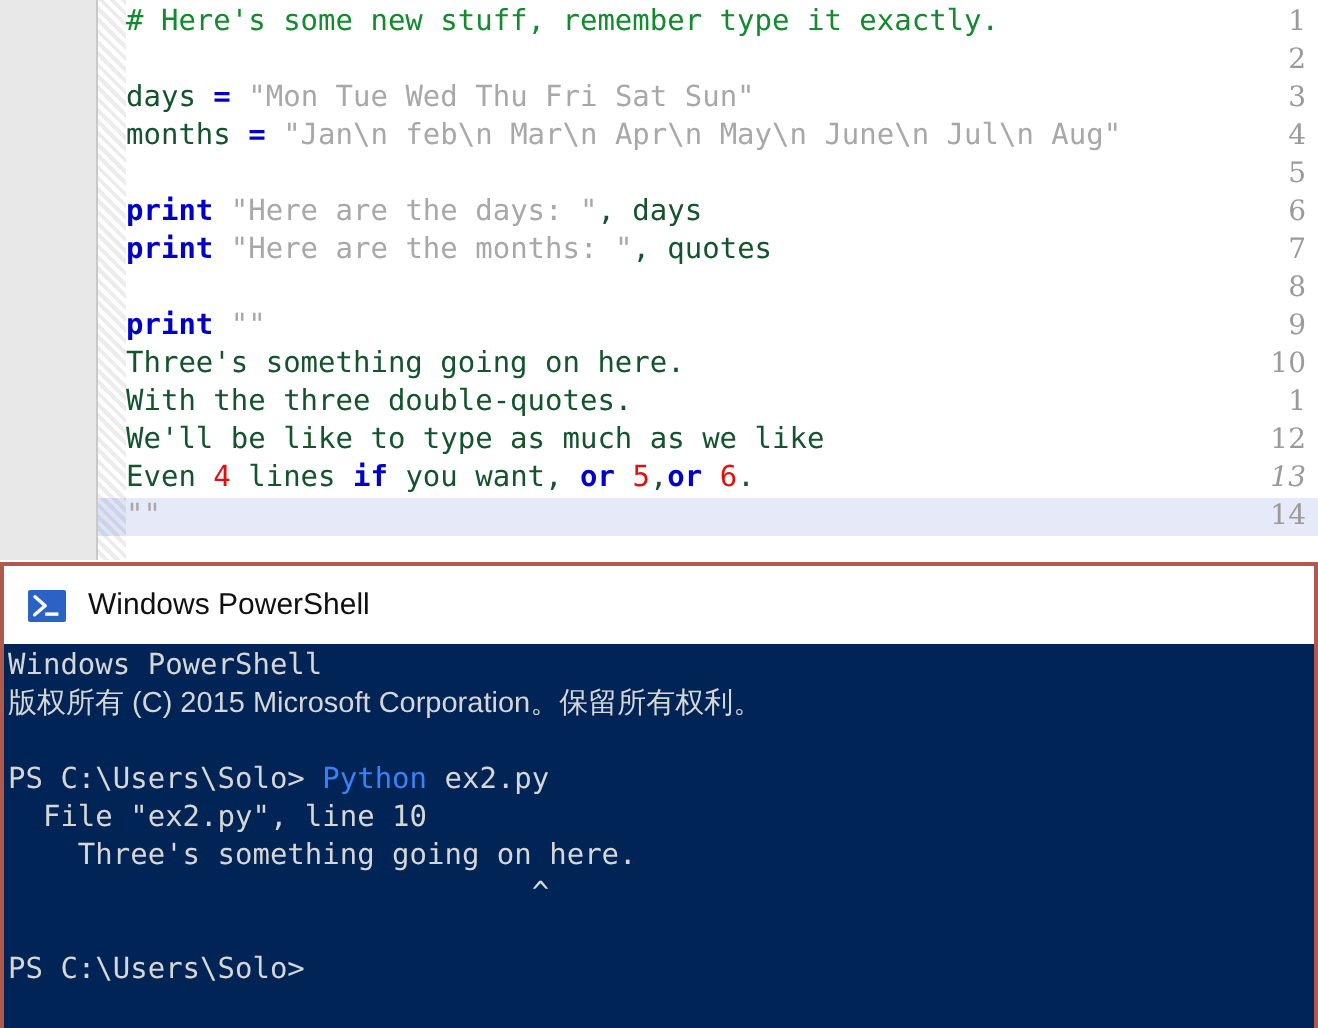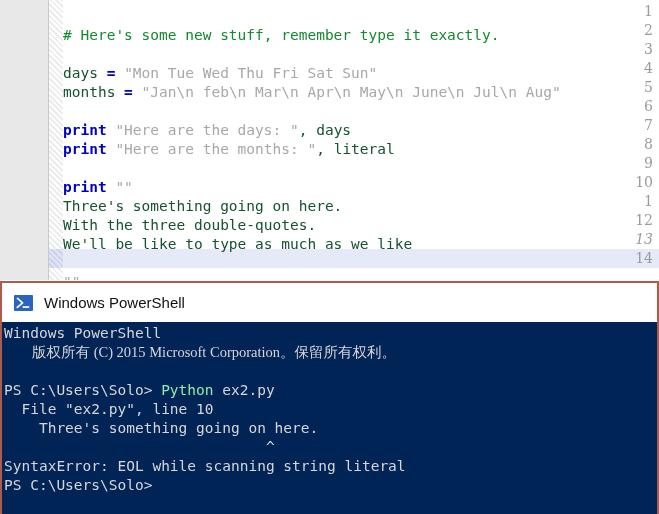--- a/index.html
+++ b/index.html
@@ -25,21 +25,21 @@
     background:
       repeating-linear-gradient(45deg,#ffffff 0 2px,#e9e9e9 2px 4px);
     opacity:.85;
   }
   .gut-num{
     position:absolute;right:6px;width:40px;text-align:right;
     font-family:"DejaVu Serif","Liberation Serif",serif;
     font-size:14px;color:#9a9a9a;line-height:19px;height:19px;
   }
   .code-area{
-    position:absolute;left:63px;top:0;right:0;height:280px;margin-top:24px;
+    position:absolute;left:63px;top:0;right:0;height:280px;
   }
   .cl{
     position:absolute;left:0;height:19px;line-height:19px;
     white-space:pre;
     font-family:"DejaVu Sans Mono","Liberation Mono",monospace;
     font-size:14.5px;color:#1a1a1a;
   }
   .hl-row{
     position:absolute;left:63px;right:0;height:19px;background:#e6eaf8;
   }
@@ -87,22 +87,22 @@
     background:#012456;
     overflow:hidden;
     padding-top:2px;
   }
   .tl{
     position:absolute;left:2px;height:19px;line-height:19px;
     white-space:pre;
     font-family:"DejaVu Sans Mono","Liberation Mono",monospace;
     font-size:14.5px;color:#d6d6d6;
   }
-  .tl .yel{color:#86efac;}
-  .cjk{font-family:Liberation Serif, serif;margin-left:28px;}
+  .tl .yel{color:#3b82f6;}
+  .cjk{font-family:Liberation Sans, sans-serif;}
 </style>
 </head>
 <body>
 
 <div id="root">
 
   <div class="editor">
     <div class="gutter"></div>
     <div class="gutter-strip"></div>
     <div id="hl-layer">
@@ -125,26 +125,27 @@
         <div class="gut-num" style="top: 230px; font-style: italic;">13</div>
         <div class="gut-num" style="top: 249px;">14</div>
       </div>
     <div class="code-area" id="code-area">
         <div class="cl" style="top: 2px;"><span class="c"># Here's some new stuff, remember type it exactly.</span></div>
         <div class="cl" style="top: 21px;"></div>
         <div class="cl" style="top: 40px;"><span class="p">days </span><span class="k">=</span><span class="p"> </span><span class="s">"Mon Tue Wed Thu Fri Sat Sun"</span></div>
         <div class="cl" style="top: 59px;"><span class="p">months </span><span class="k">=</span><span class="p"> </span><span class="s">"Jan\n feb\n Mar\n Apr\n May\n June\n Jul\n Aug"</span></div>
         <div class="cl" style="top: 78px;"></div>
         <div class="cl" style="top: 97px;"><span class="k">print</span><span class="p"> </span><span class="s">"Here are the days: "</span><span class="p">, days</span></div>
-        <div class="cl" style="top: 116px;"><span class="k">print</span><span class="p"> </span><span class="s">"Here are the months: "</span><span class="p">, literal</span></div>
+        <div class="cl" style="top: 116px;"><span class="k">print</span><span class="p"> </span><span class="s">"Here are the months: "</span><span class="p">, quotes</span></div>
         <div class="cl" style="top: 135px;"></div>
         <div class="cl" style="top: 154px;"><span class="k">print</span><span class="p"> </span><span class="s">""</span></div>
         <div class="cl" style="top: 173px;"><span class="p">Three's something going on here.</span></div>
         <div class="cl" style="top: 192px;"><span class="p">With the three double-quotes.</span></div>
         <div class="cl" style="top: 211px;"><span class="p">We'll be like to type as much as we like</span></div>
+        <div class="cl" style="top: 230px;"><span class="p">Even </span><span class="n">4</span><span class="p"> lines </span><span class="k">if</span><span class="p"> you want, </span><span class="k">or</span><span class="p"> </span><span class="n">5</span><span class="p">,</span><span class="k">or</span><span class="p"> </span><span class="n">6</span><span class="p">.</span></div>
         <div class="cl" style="top: 249px;"><span class="s">""</span></div>
       </div>
   </div>
 
   <div class="console-win">
     <div class="console-title">
       <span class="ps-icon">
         <svg width="19" height="16" viewBox="0 0 19 16">
           <path d="M3.5 3.4 L8.6 7.9 L3.3 12.4" fill="none" stroke="#ffffff" stroke-width="1.7" stroke-linecap="round" stroke-linejoin="round"></path>
           <rect x="8.6" y="11.2" width="6.6" height="1.7" fill="#ffffff"></rect>
@@ -153,18 +154,17 @@
       <span class="console-title-text">Windows PowerShell</span>
     </div>
     <div class="console-body" id="console-body">
         <div class="tl" style="top: 2px;"><span>Windows PowerShell</span></div>
         <div class="tl" style="top: 21px;"><span class="cjk">版权所有 (C) 2015 Microsoft Corporation。保留所有权利。</span></div>
         <div class="tl" style="top: 40px;"></div>
         <div class="tl" style="top: 59px;"><span>PS C:\Users\Solo&gt; </span><span class="yel">Python</span><span> ex2.py</span></div>
         <div class="tl" style="top: 78px;"><span>  File "ex2.py", line 10</span></div>
         <div class="tl" style="top: 97px;"><span>    Three's something going on here.</span></div>
         <div class="tl" style="top: 116px;"><span>                              ^</span></div>
-        <div class="tl" style="top: 135px;"><span>SyntaxError: EOL while scanning string literal</span></div>
         <div class="tl" style="top: 154px;"><span>PS C:\Users\Solo&gt;</span></div>
       </div>
   </div>
 
 </div>
 
 </body></html>

